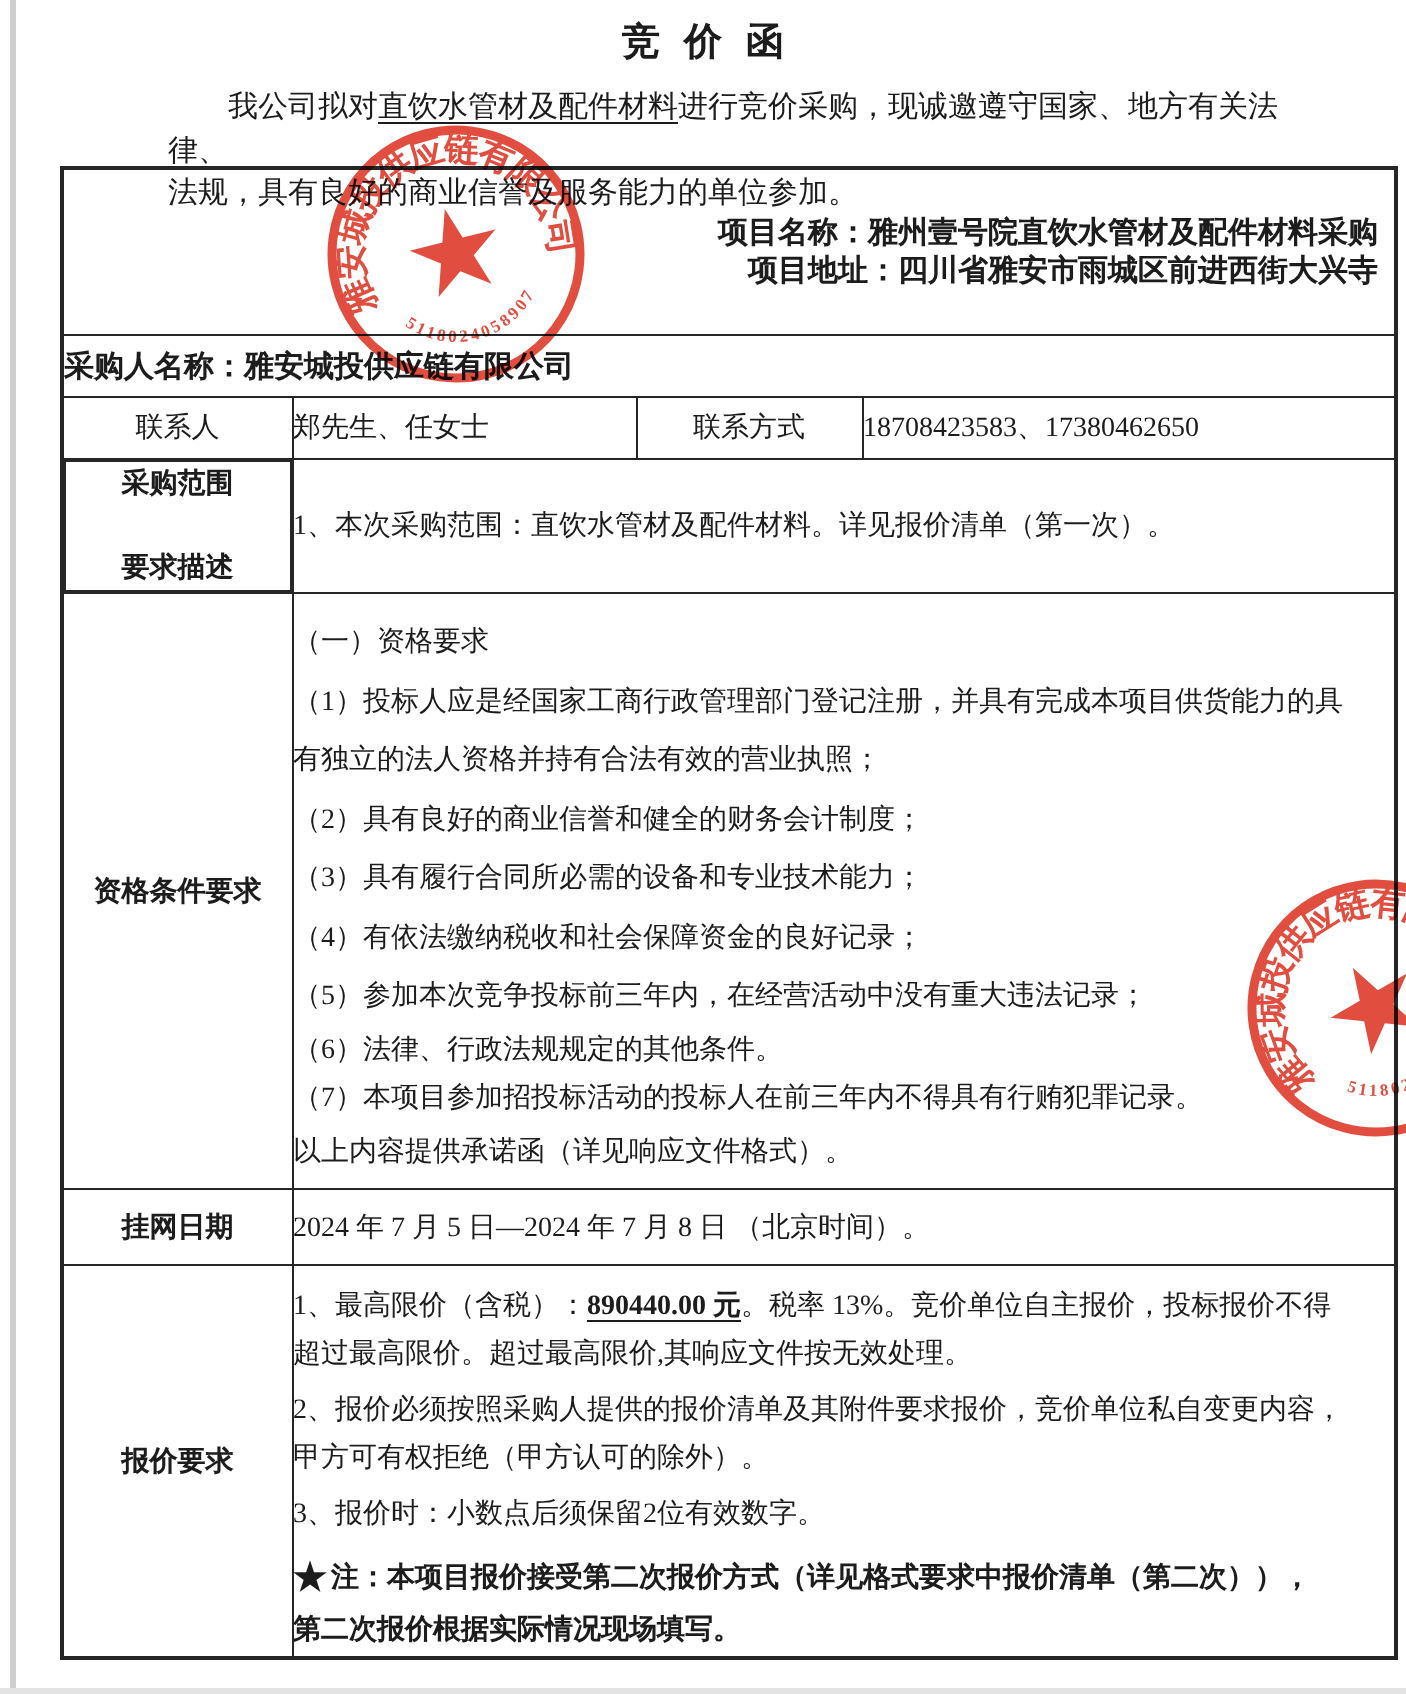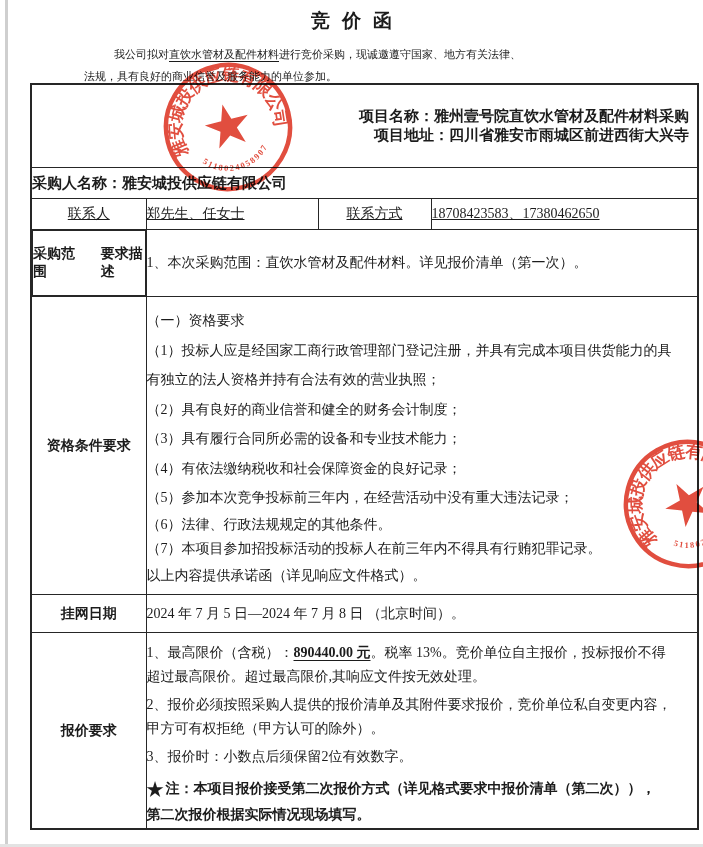--- a/index.html
+++ b/index.html
@@ -8,40 +8,40 @@
     background:#ffffff;color:#1c1c1c;
     font-family:"Liberation Serif","DejaVu Serif",serif;
   }
   .scan-left{position:absolute;left:5px;top:0;width:3px;height:100%;background:#cfcfcf;}
   .scan-bottom{position:absolute;left:0;bottom:0;width:100%;height:3px;background:#e3e3e3;}
 
   .title{
     position:absolute;top:8px;left:0;width:100%;text-align:center;
     font-size:19px;font-weight:bold;letter-spacing:12px;text-indent:12px;
   }
-  .intro{position:absolute;top:44px;left:84px;width:560px;font-size:11px;line-height:21.5px;}
+  .intro{position:absolute;top:44px;left:84px;width:560px;font-size:15px;line-height:21.5px;}
   .intro .l1{text-indent:30px;}
   .u{text-decoration:underline;text-underline-offset:3px;}
   .b{font-weight:bold;}
 
   table.doc{
     position:absolute;left:30px;top:83px;width:667px;
     border-collapse:collapse;table-layout:fixed;font-size:14px;
     border:2px solid #262626;
   }
   table.doc td{border:1px solid #262626;padding:0;vertical-align:middle;overflow:hidden;}
-  .rA td{height:45px;} .rB td{height:30px;} .rC td{height:30px;text-decoration:underline;}
+  .rA td{height:45px;} .rB td{height:30px;} .rC td{height:30px;}
   .rD td{height:64px;} .rE td{height:61px;} .rF td{height:297px;}
   .rG td{height:37px;} .rH td{height:184px;}
 
   .cellpadL{padding:0 8px 0 10px;}
   .boldrow{font-weight:bold;font-size:15px;}
   .twoLine{display:flex;flex-direction:column;justify-content:space-around;padding:22px 8px;align-items:flex-end;}
   .lab{text-align:center;font-weight:bold;}
-  .lab2{display:flex;flex-direction:row;justify-content:center;align-items:center;gap:24px;font-weight:bold;}
+  .lab2{display:flex;flex-direction:column;justify-content:center;align-items:center;gap:24px;font-weight:bold;}
   .vtop{vertical-align:top;}
   .con{padding:0 10px 0 12px;margin-left:48px;}
   .conD{padding-top:8px;}
   .conE{padding-top:6px;line-height:23px;}
   .qwrap{padding-top:6px;}
   .qline{height:29.5px;display:flex;align-items:center;font-family:Liberation Serif, serif;}
   .qline.tight{height:24px;}
   .hline{height:24px;display:flex;align-items:center;}
   .hl-first{margin-top:8px;}
   .hl-gap{margin-top:4px;}

